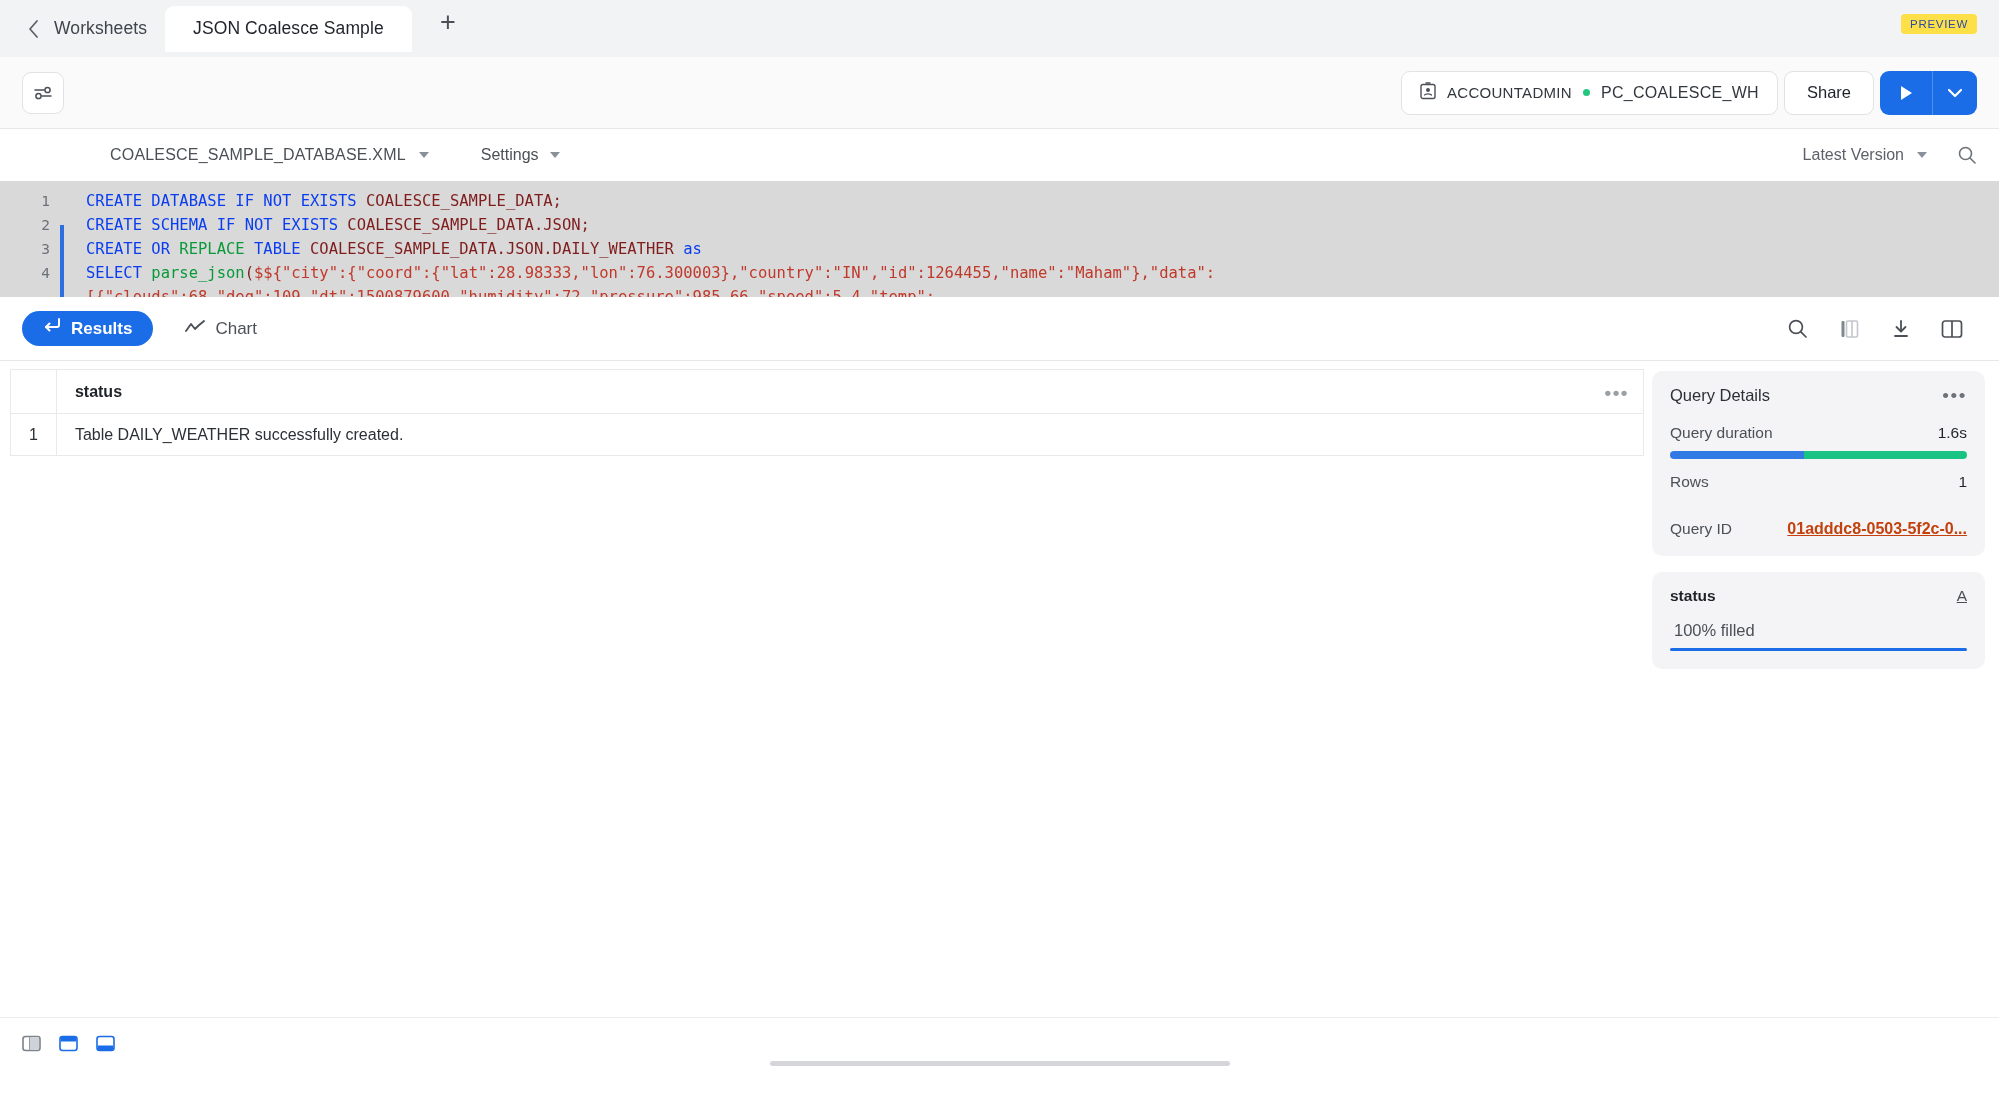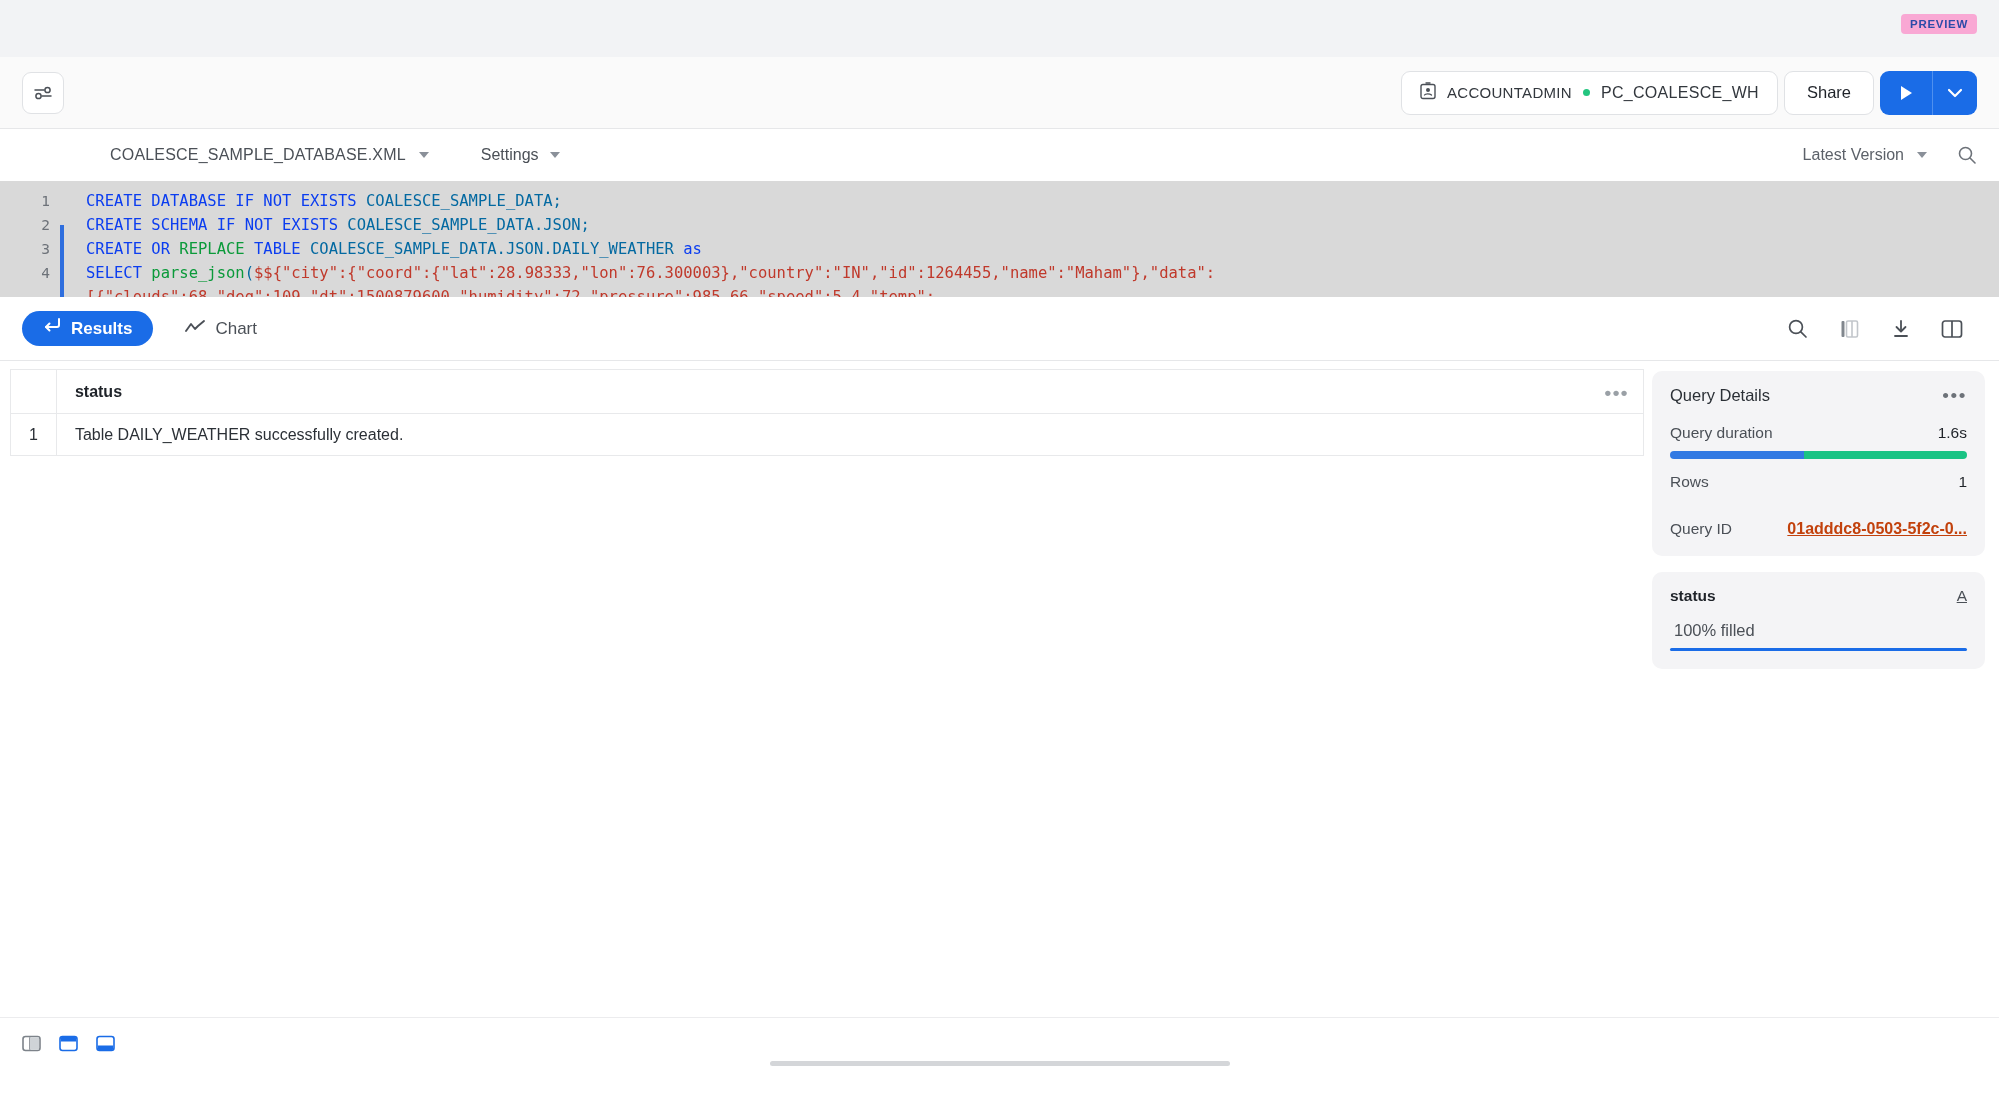--- a/index.html
+++ b/index.html
@@ -58,24 +58,24 @@
     margin-left: 16px;
     cursor: pointer;
     font-size: 27px;
     font-weight: 300;
     line-height: 1;
     padding-bottom: 12px;
   }
   .preview-badge {
     position: absolute;
     right: 22px; top: 14px;
-    background: #f9a8d4;
+    background: #fde047;
     color: #2c4ba8;
     font-size: 11.5px;
-    font-weight: bold;
+    font-weight: normal;
     letter-spacing: 0.7px;
     padding: 4px 9px;
     border-radius: 4px;
   }
 
   
   .actionbar {
     height: 72px;
     background: #fafafa;
     border-bottom: 1px solid #e6e7e9;
@@ -233,21 +233,21 @@
     line-height: 24px;
     white-space: pre;
     color: #24292e;
     flex: 1;
     overflow: hidden;
   }
   .kw { color: #0b3df0; }
   .kw2 { color: #0b9a3a; text-align: center; }
   .fn { color: #0b9a3a; }
   .str { color: #c0392b; }
-  .plain { color: #0369a1; }
+  .plain { color: #7f1d1d; }
 
   
   .results-tabs {
     height: 64px;
     background: #ffffff;
     border-bottom: 1px solid #e6e7e9;
     display: flex;
     align-items: center;
     padding: 0 22px;
   }
@@ -426,20 +426,32 @@
     transform: translateX(-50%);
     width: 460px; height: 5px;
     background: #d4d6d9;
     border-radius: 3px;
   }
 </style>
 </head>
 <body>
 
 <div class="tabbar">
+  <div class="tabbar-left">
+    <div class="back-chevron">
+      <svg width="11" height="18" viewBox="0 0 11 18" fill="none">
+          <path d="M9 1L2 9l7 8" stroke="#5a5f66" stroke-width="1.7" stroke-linecap="round" stroke-linejoin="round"></path>
+        </svg>
+    </div>
+    <div class="worksheets-link">Worksheets</div>
+    <div class="tab-active">
+      <span>JSON Coalesce Sample</span>
+    </div>
+    <div class="tab-plus">+</div>
+  </div>
   <div class="preview-badge">PREVIEW</div>
 </div>
 
 <div class="actionbar">
   <div class="icon-btn-box">
     <svg width="20" height="16" viewBox="0 0 20 16" fill="none">
       <line x1="2" y1="5" x2="11" y2="5" stroke="#4b5057" stroke-width="1.5" stroke-linecap="round"></line>
       <circle cx="14.5" cy="5" r="2.6" stroke="#4b5057" stroke-width="1.5"></circle>
       <line x1="9" y1="11" x2="18" y2="11" stroke="#4b5057" stroke-width="1.5" stroke-linecap="round"></line>
       <circle cx="5.5" cy="11" r="2.6" stroke="#4b5057" stroke-width="1.5"></circle>

